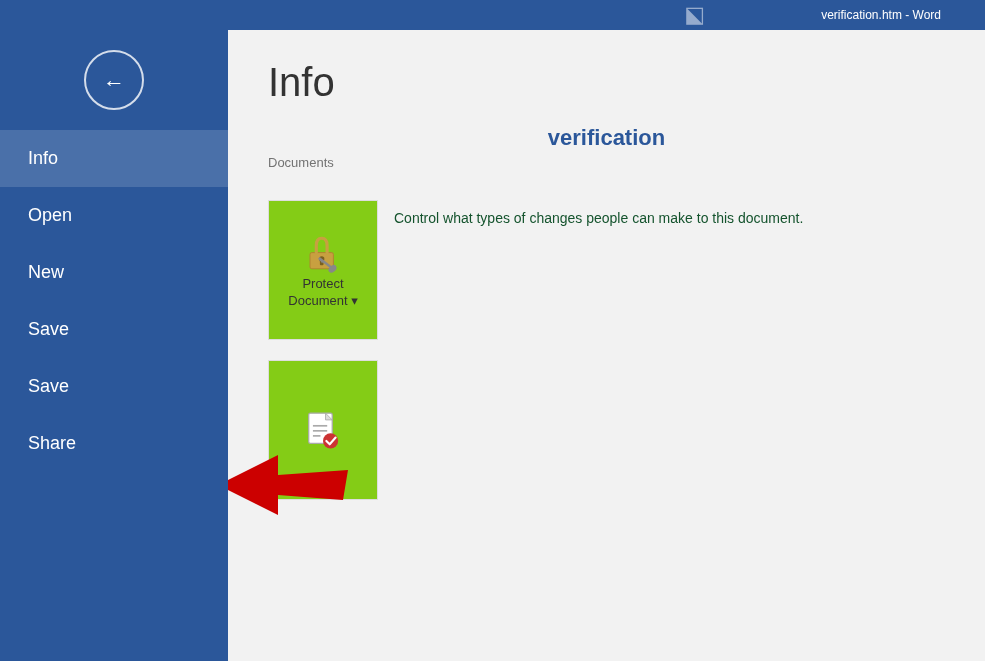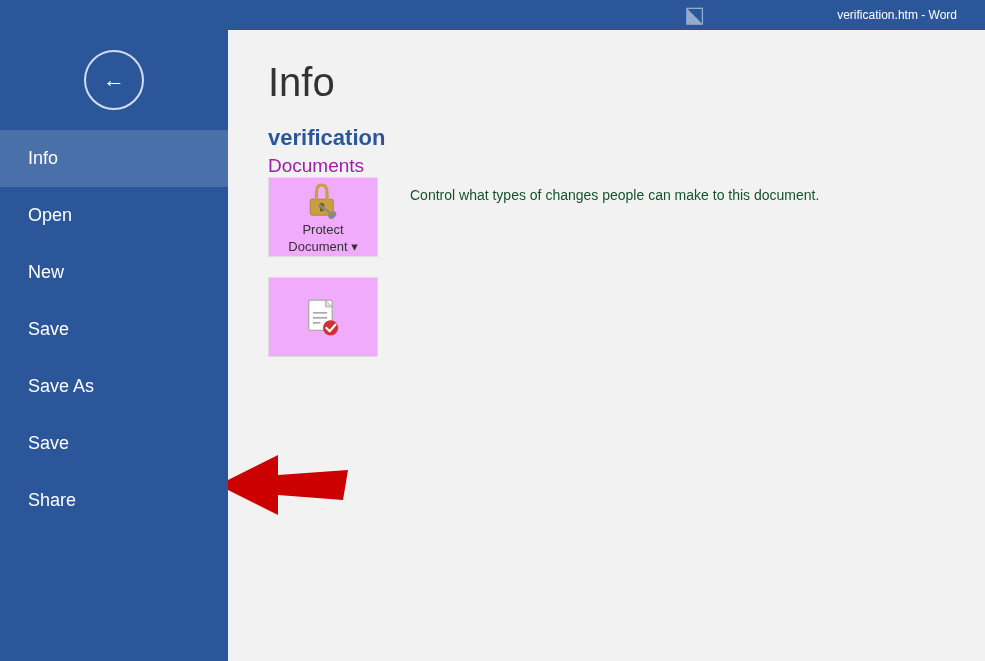--- a/index.html
+++ b/index.html
@@ -75,45 +75,47 @@
       font-weight: 300;
       color: #333;
       margin-bottom: 20px;
     }
 
     .doc-name {
       font-size: 22px;
       color: #2b579a;
       font-weight: 600;
       margin-bottom: 4px;
+      text-align: center;
     }
 
     .doc-path {
-      font-size: 19px;
-      color: #a21caf;
+      font-size: 13px;
+      color: #737373;
+      margin-bottom: 30px;
     }
 
     
     .info-card {
       display: flex;
       align-items: flex-start;
       margin-bottom: 20px;
     }
 
     .card-icon-box {
       width: 110px;
-      height: 80px;
-      background: #f0abfc;
+      height: 140px;
+      background: #84cc16;
       border: 1px solid #ddd;
       display: flex;
       flex-direction: column;
       align-items: center;
       justify-content: center;
       flex-shrink: 0;
-      margin-right: 32px;
+      margin-right: 16px;
       cursor: pointer;
     }
 
     .card-icon-label {
       font-size: 13px;
       color: #333;
       text-align: center;
       line-height: 1.3;
     }
 
@@ -155,21 +157,21 @@
       height: 30px;
       background: #2b579a;
       display: flex;
       align-items: center;
       position: relative;
       flex-shrink: 0;
     }
 
     .top-bar-title {
       position: absolute;
-      right: 28px;
+      right: 44px;
       color: white;
       font-size: 12px;
     }
 
     .top-bar-icon {
       position: absolute;
       right: 280px;
       color: rgba(255,255,255,0.5);
       font-size: 22px;
     }
@@ -199,23 +201,20 @@
       <span>Info</span>
     </div>
     <div class="nav-item">
       <span>Open</span>
     </div>
     <div class="nav-item">
       <span>New</span>
     </div>
     <div class="nav-item">
       <span>Save</span>
-    </div>
-    <div class="nav-item">
-      <span>Save As</span>
     </div>
     <div class="nav-item">
       <span>Save</span>
     </div>
     <div class="nav-item">
       <span>Share</span>
     </div>
   </div>
 
   <div class="content-area" style="position:relative;">

